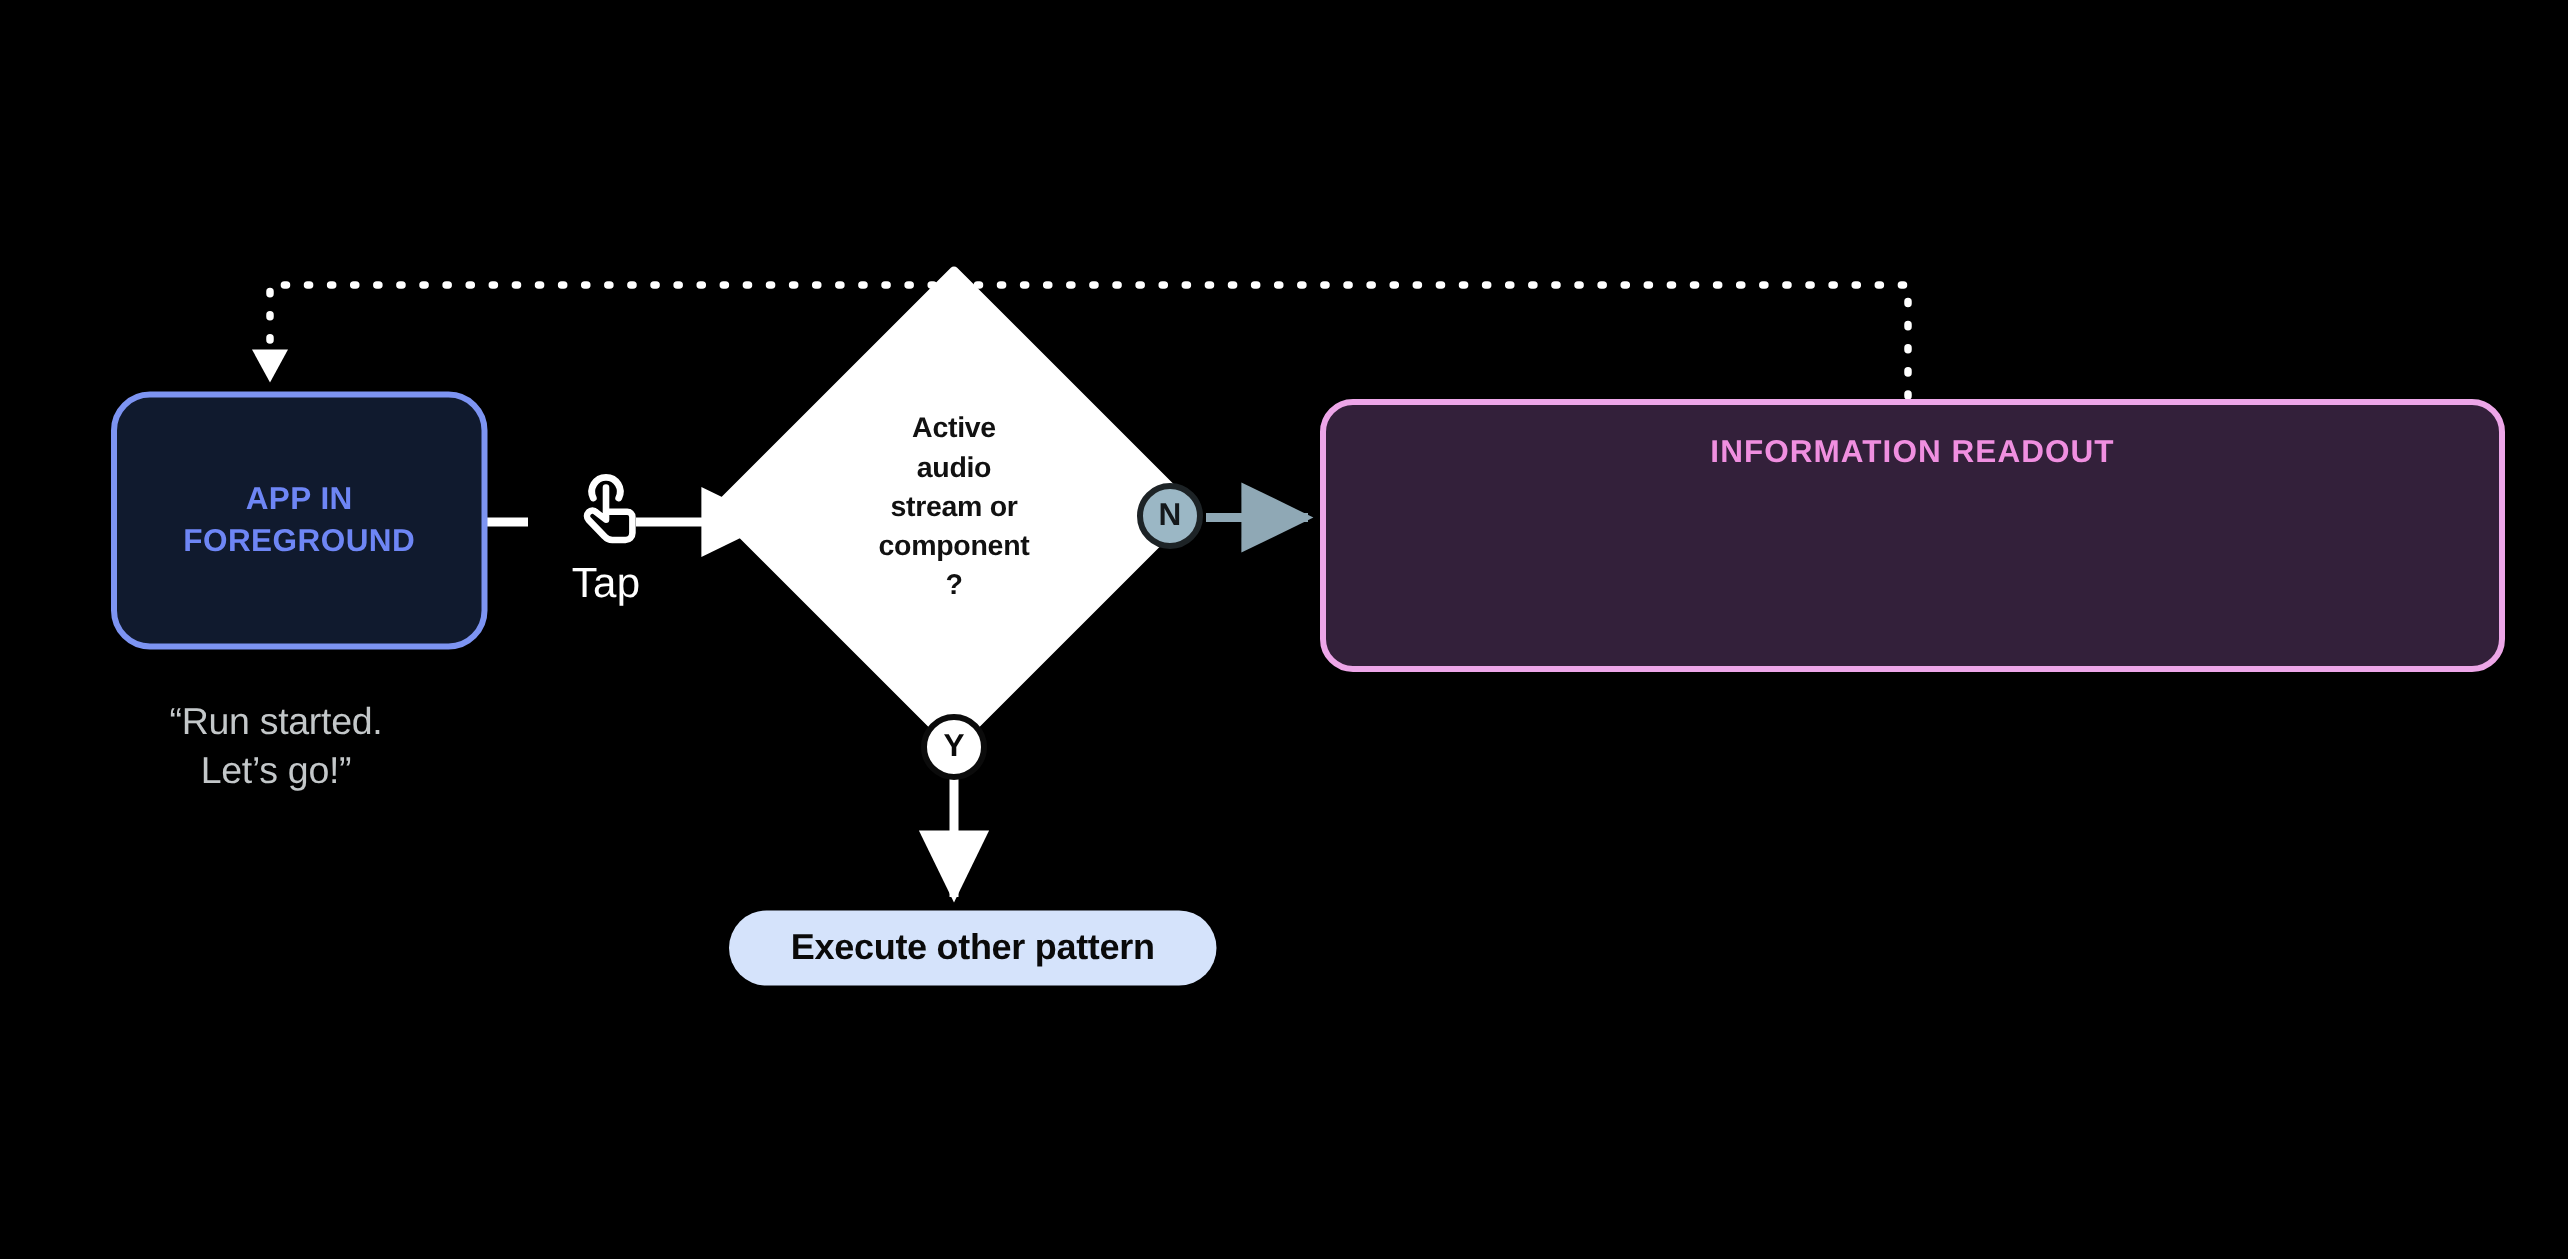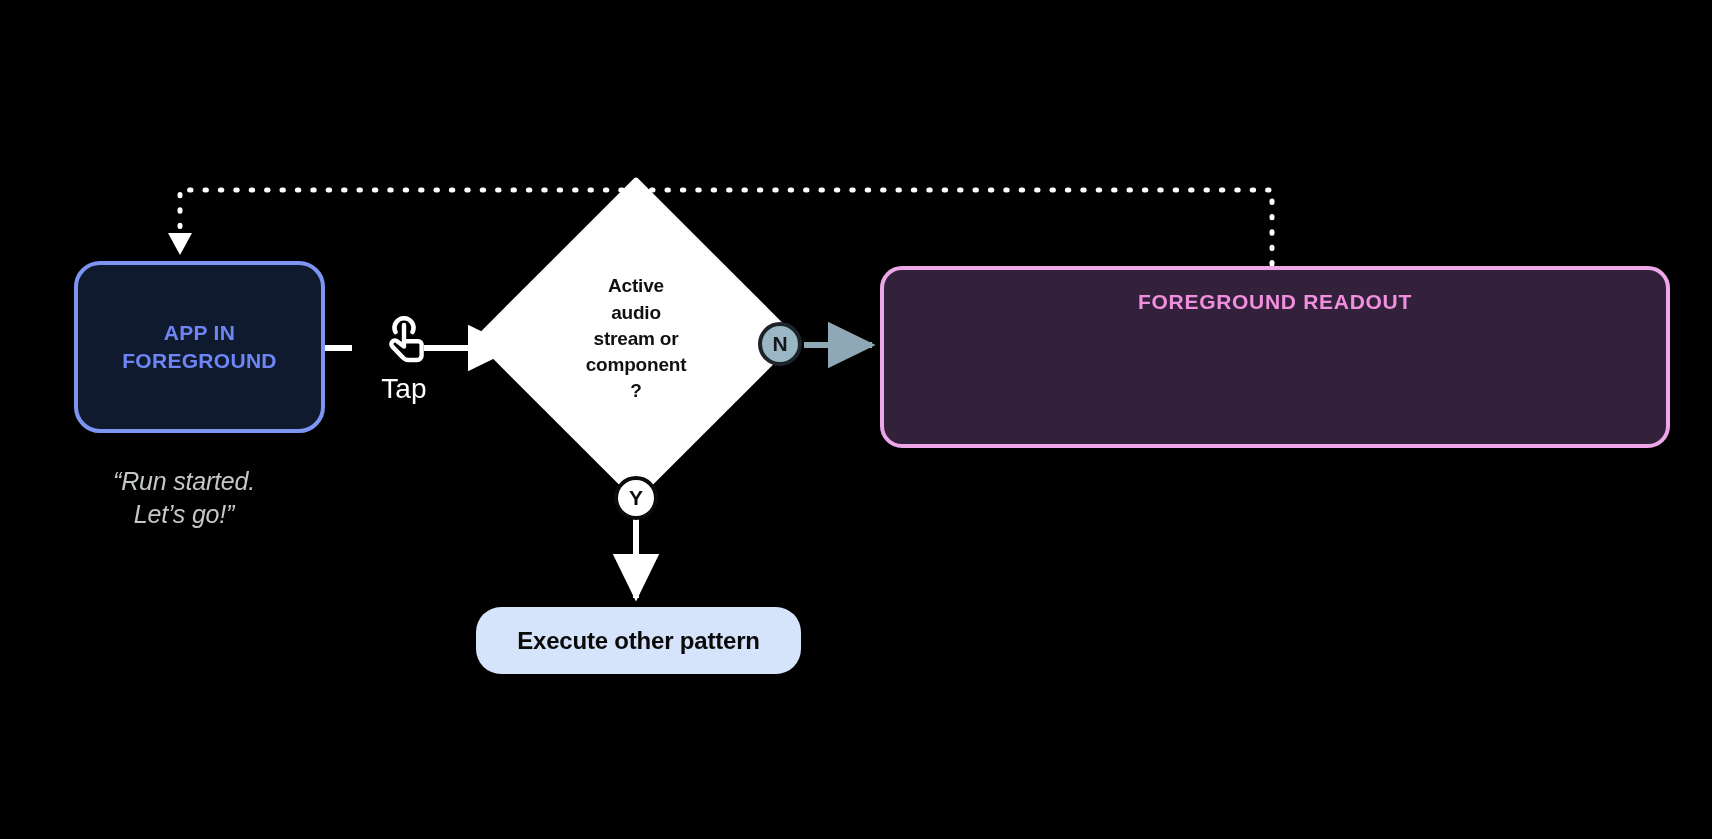--- a/index.html
+++ b/index.html
@@ -58,21 +58,20 @@
 
   
   #app-caption {
     position: absolute;
     left: 54px;
     top: 465px;
     width: 260px;
     text-align: center;
     color: #c3c7c9;
     font-size: 25px;
-    font-style: italic;
     line-height: 1.32;
     letter-spacing: -0.2px;
   }
 
   
   #tap-group {
     position: absolute;
     left: 355px;
     top: 315px;
     width: 98px;
@@ -197,24 +196,24 @@
     font-style: italic;
     line-height: 1.36;
     text-align: center;
     letter-spacing: -0.1px;
     max-width: 660px;
   }
 
   
   #alt-pattern-node {
     position: absolute;
-    left: 476px;
+    left: 486px;
     top: 607px;
     width: 325px;
-    height: 67px;
+    height: 50px;
     box-sizing: border-box;
     background: #d5e3fb;
     border-radius: 25px;
     display: flex;
     align-items: center;
     justify-content: center;
     color: #0a0a0a;
     font-size: 24px;
     font-weight: bold;
     letter-spacing: -0.2px;
@@ -291,20 +290,20 @@
 
   <div id="branch-no-badge">
     <span>N</span>
   </div>
 
   <div id="branch-yes-badge">
     <span>Y</span>
   </div>
 
   <div id="readout-node">
-    <div class="readout-title">FOREGROUND READOUT</div>
+    <div class="readout-title">INFORMATION READOUT</div>
   </div>
 
   <div id="alt-pattern-node">
     <span>Execute other pattern</span>
   </div>
 
 </div>
 
 </body></html>

